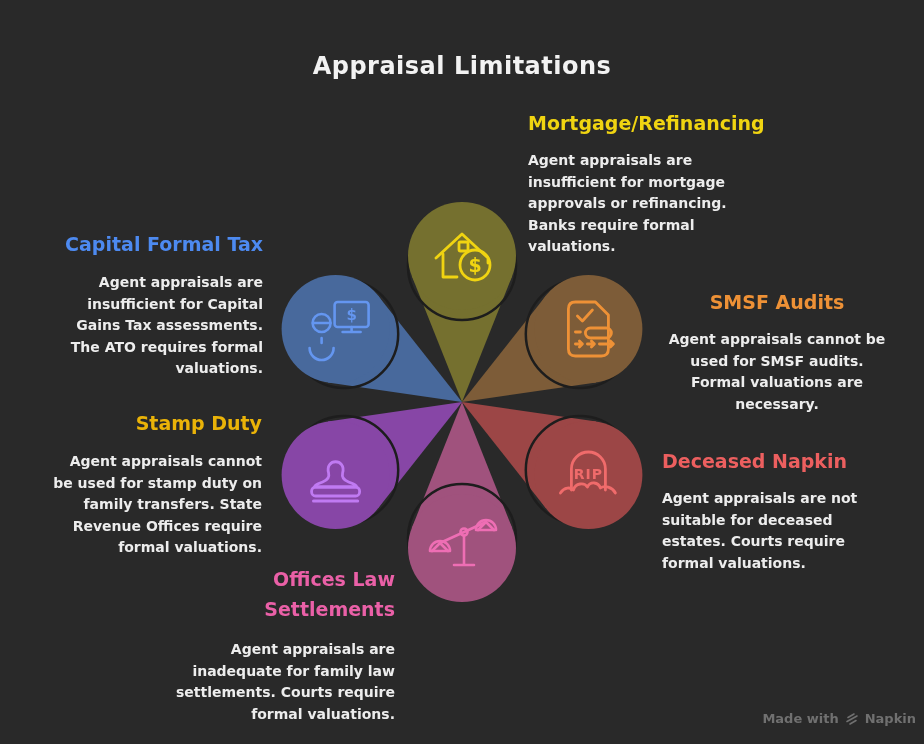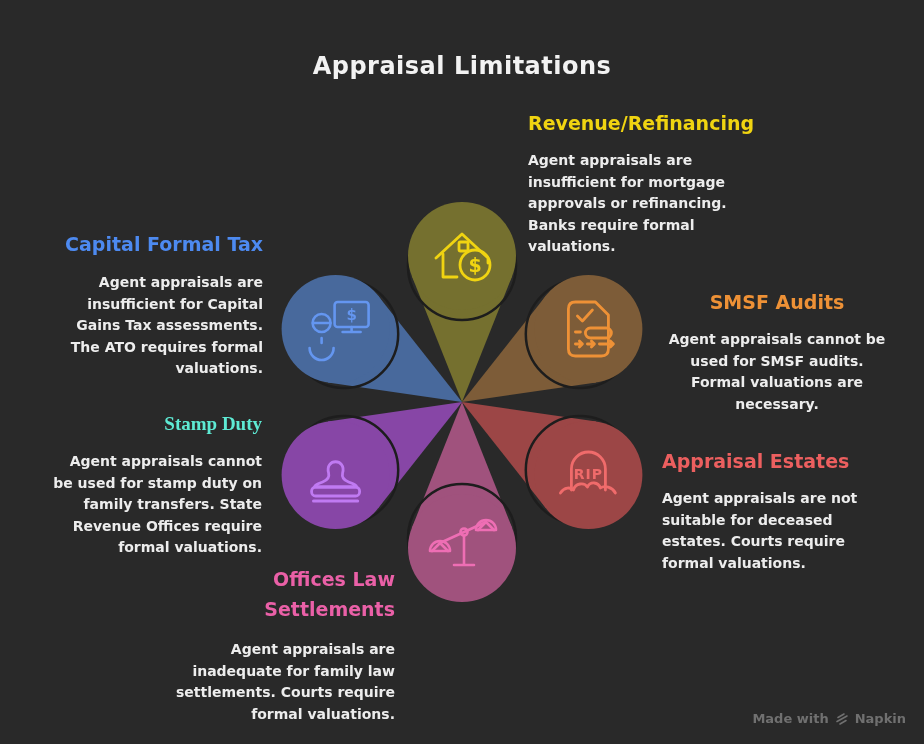--- a/index.html
+++ b/index.html
@@ -17,21 +17,21 @@
   #sec-smsf{left:662px;top:288px;width:230px;text-align:center;}
   #sec-deceased{left:662px;top:447px;width:230px;}
   #sec-family{right:529px;top:564px;width:300px;}
   #sec-stamp{right:662px;top:409px;width:250px;}
   #sec-cgt{right:661px;top:230px;width:250px;}
   #sec-family .sec-label{line-height:30px;margin-bottom:15px;}
   #sec-stamp .sec-label,#sec-cgt .sec-label{margin-bottom:13px;}
   .ring{fill:none;stroke:#1d1d1d;stroke-width:2.5px;}
   .icon-stroke{fill:none;stroke-linecap:round;stroke-linejoin:round;}
   .icon-text{font-family:"DejaVu Sans","Liberation Sans",sans-serif;font-weight:bold;text-anchor:middle;}
-  .watermark{position:absolute;right:18px;bottom:18px;display:flex;align-items:center;gap:6px;
+  .watermark{position:absolute;right:8px;bottom:18px;display:flex;align-items:center;gap:6px;
              color:#707070;font-size:13px;font-weight:bold;}
 </style>
 </head>
 <body>
 
 <div id="canvas">
 
   <div class="title">Appraisal Limitations</div>
 
   <svg id="flower" width="924" height="744" viewBox="0 0 924 744">
@@ -111,55 +111,55 @@
         <circle cx="-14" cy="-6" r="9"></circle>
         <path d="M -22.6,-6 H -5.4"></path>
         <path d="M -26,19 A 12,12 0 0 0 -2,19"></path>
         <path d="M -14,9 V 14"></path>
         <text class="icon-text" x="16" y="-9" font-size="15" stroke="none" fill="#6496f0">$</text>
       </g>
     </g>
   </svg>
 
   <div class="section align-left" id="sec-mortgage">
-    <p class="sec-label" style="color: rgb(240, 212, 17);">Revenue/Refinancing</p>
+    <p class="sec-label" style="color: rgb(240, 212, 17);">Mortgage/Refinancing</p>
     <p class="sec-body">Agent appraisals are
 insufficient for mortgage
 approvals or refinancing.
 Banks require formal
 valuations.</p>
   </div>
 
   <div class="section align-left" id="sec-smsf">
     <p class="sec-label" style="color: rgb(238, 145, 54);">SMSF Audits</p>
     <p class="sec-body">Agent appraisals cannot be
 used for SMSF audits.
 Formal valuations are
 necessary.</p>
   </div>
 
   <div class="section align-left" id="sec-deceased">
-    <p class="sec-label" style="color: rgb(236, 95, 95);">Appraisal Estates</p>
+    <p class="sec-label" style="color: rgb(236, 95, 95);">Deceased Napkin</p>
     <p class="sec-body">Agent appraisals are not
 suitable for deceased
 estates. Courts require
 formal valuations.</p>
   </div>
 
   <div class="section align-right" id="sec-family">
     <p class="sec-label" style="color: rgb(234, 96, 167);">Offices Law
 Settlements</p>
     <p class="sec-body">Agent appraisals are
 inadequate for family law
 settlements. Courts require
 formal valuations.</p>
   </div>
 
   <div class="section align-right" id="sec-stamp">
-    <p class="sec-label" style="color: #5eead4; font-family: Liberation Serif, serif;">Stamp Duty</p>
+    <p class="sec-label" style="color: #eab308;">Stamp Duty</p>
     <p class="sec-body">Agent appraisals cannot
 be used for stamp duty on
 family transfers. State
 Revenue Offices require
 formal valuations.</p>
   </div>
 
   <div class="section align-right" id="sec-cgt">
     <p class="sec-label" style="color: rgb(77, 138, 240);">Capital Formal Tax</p>
     <p class="sec-body">Agent appraisals are

